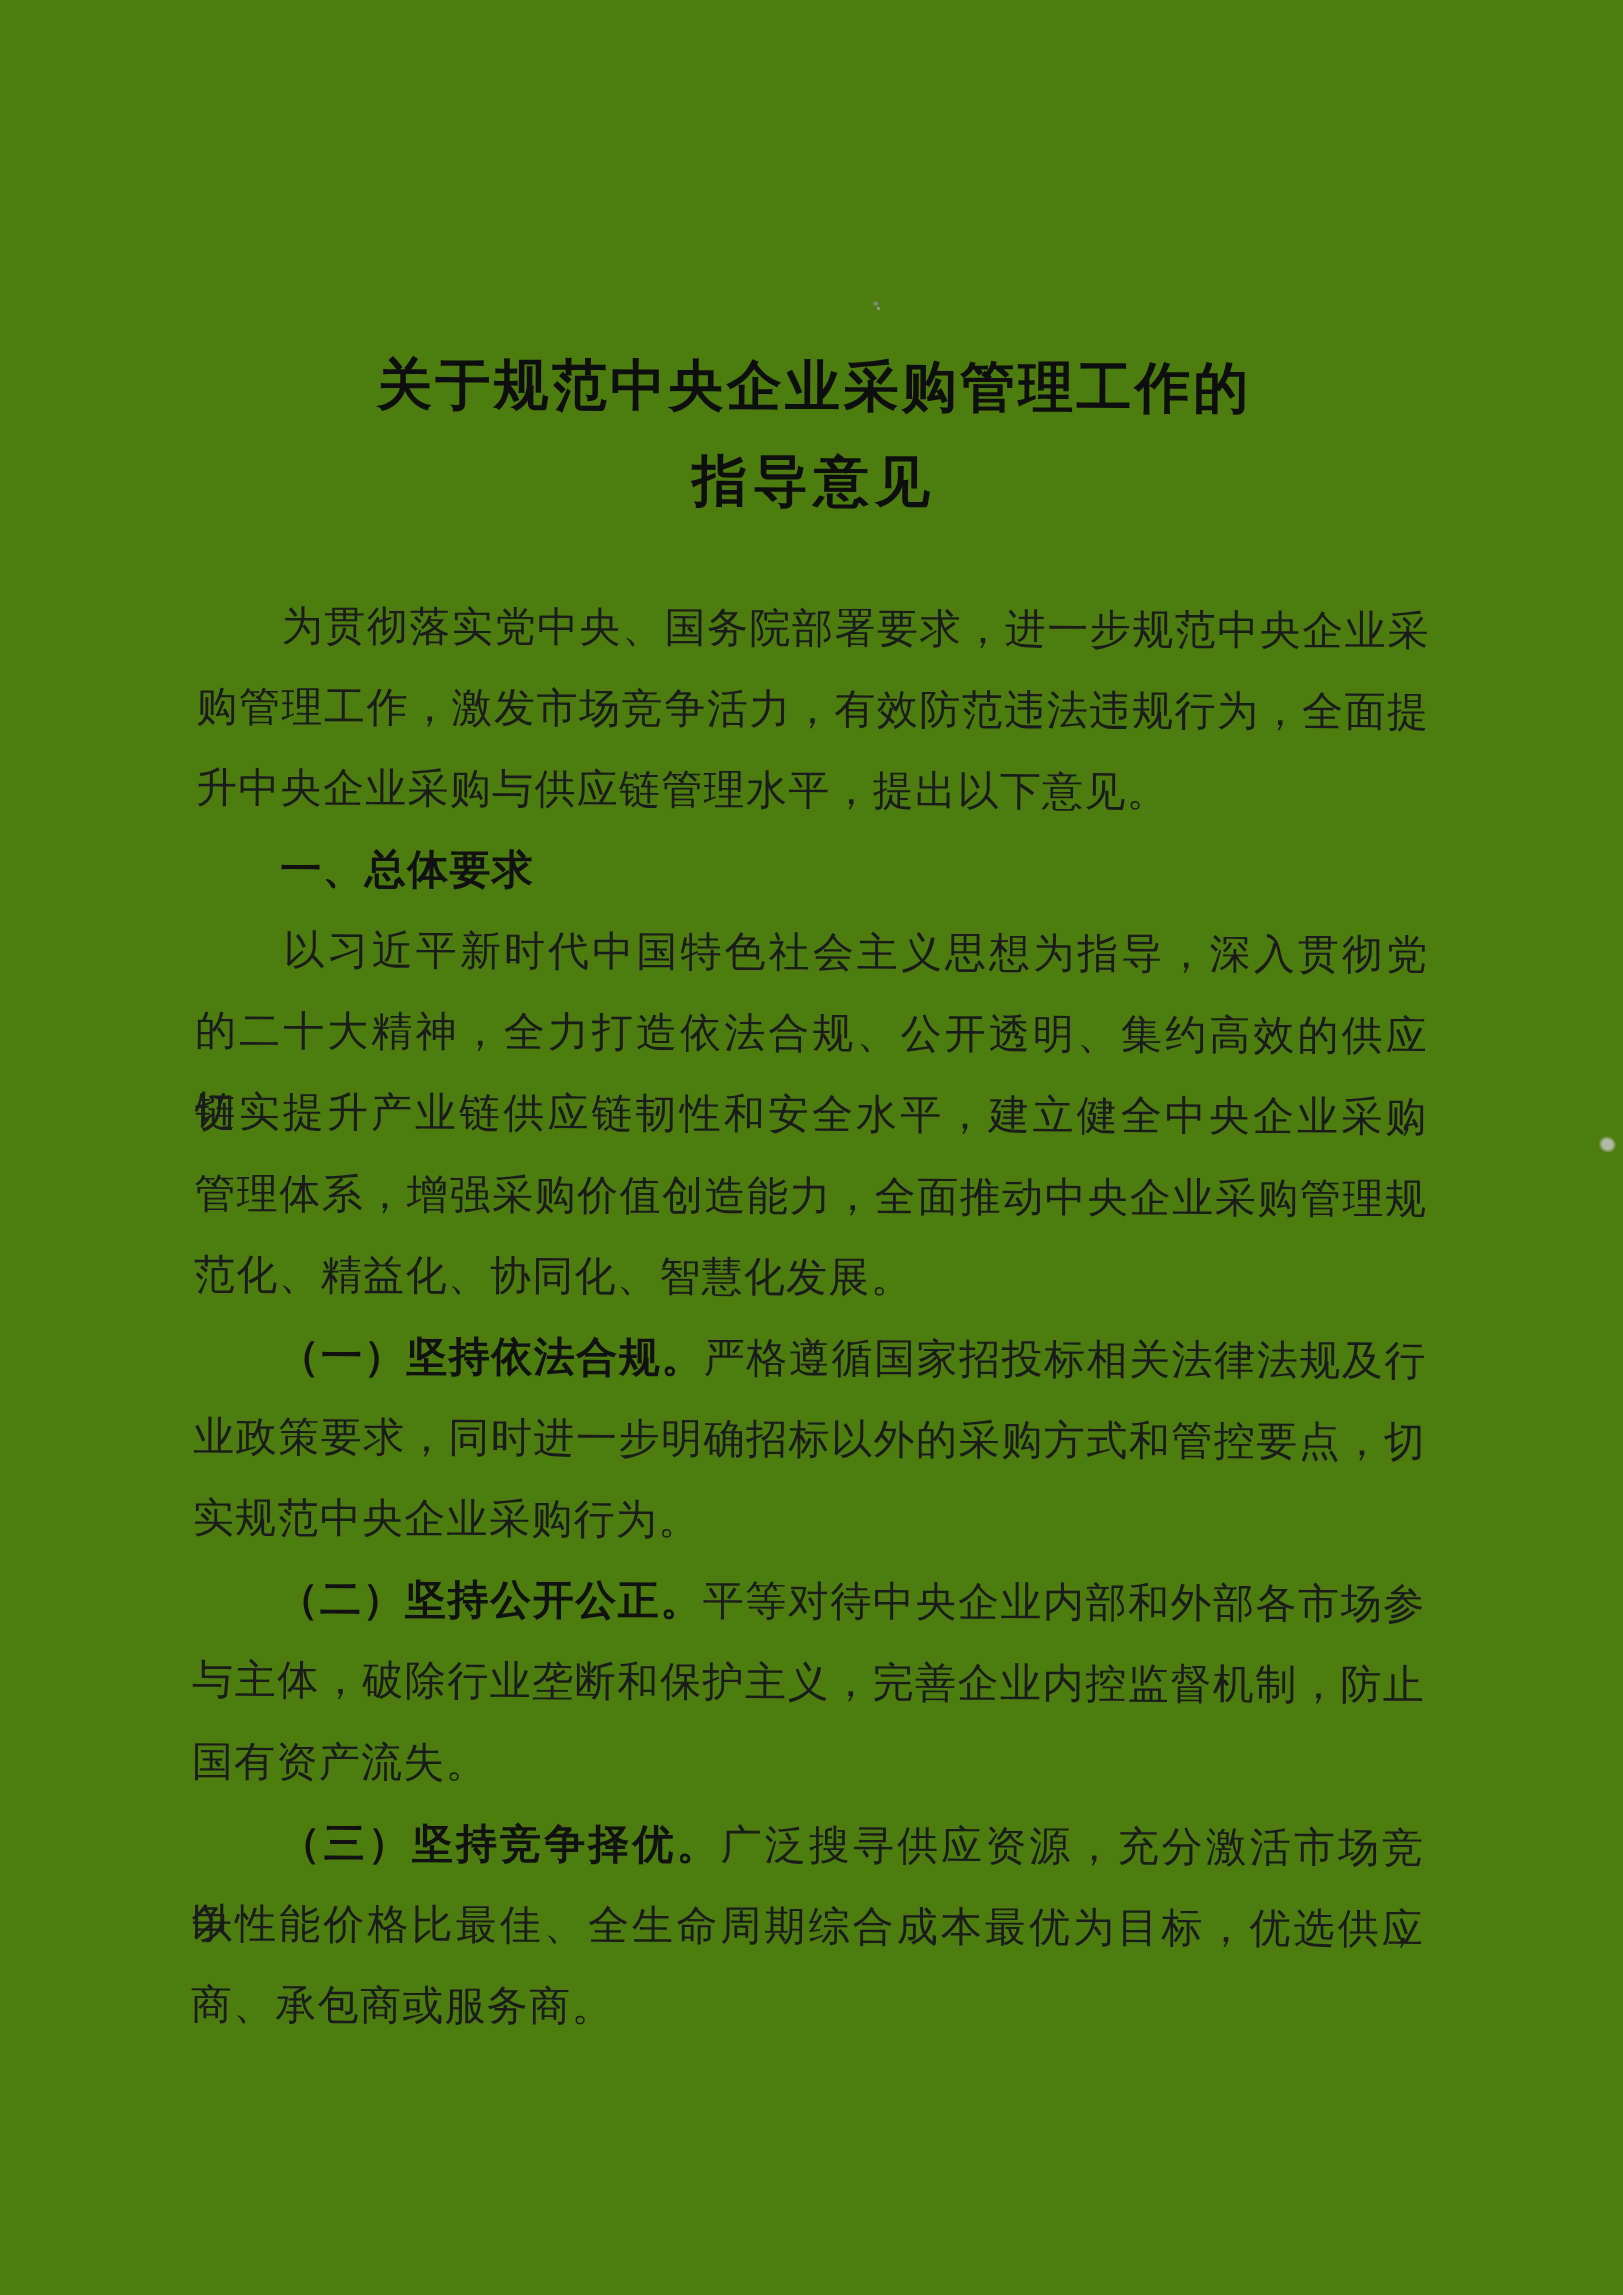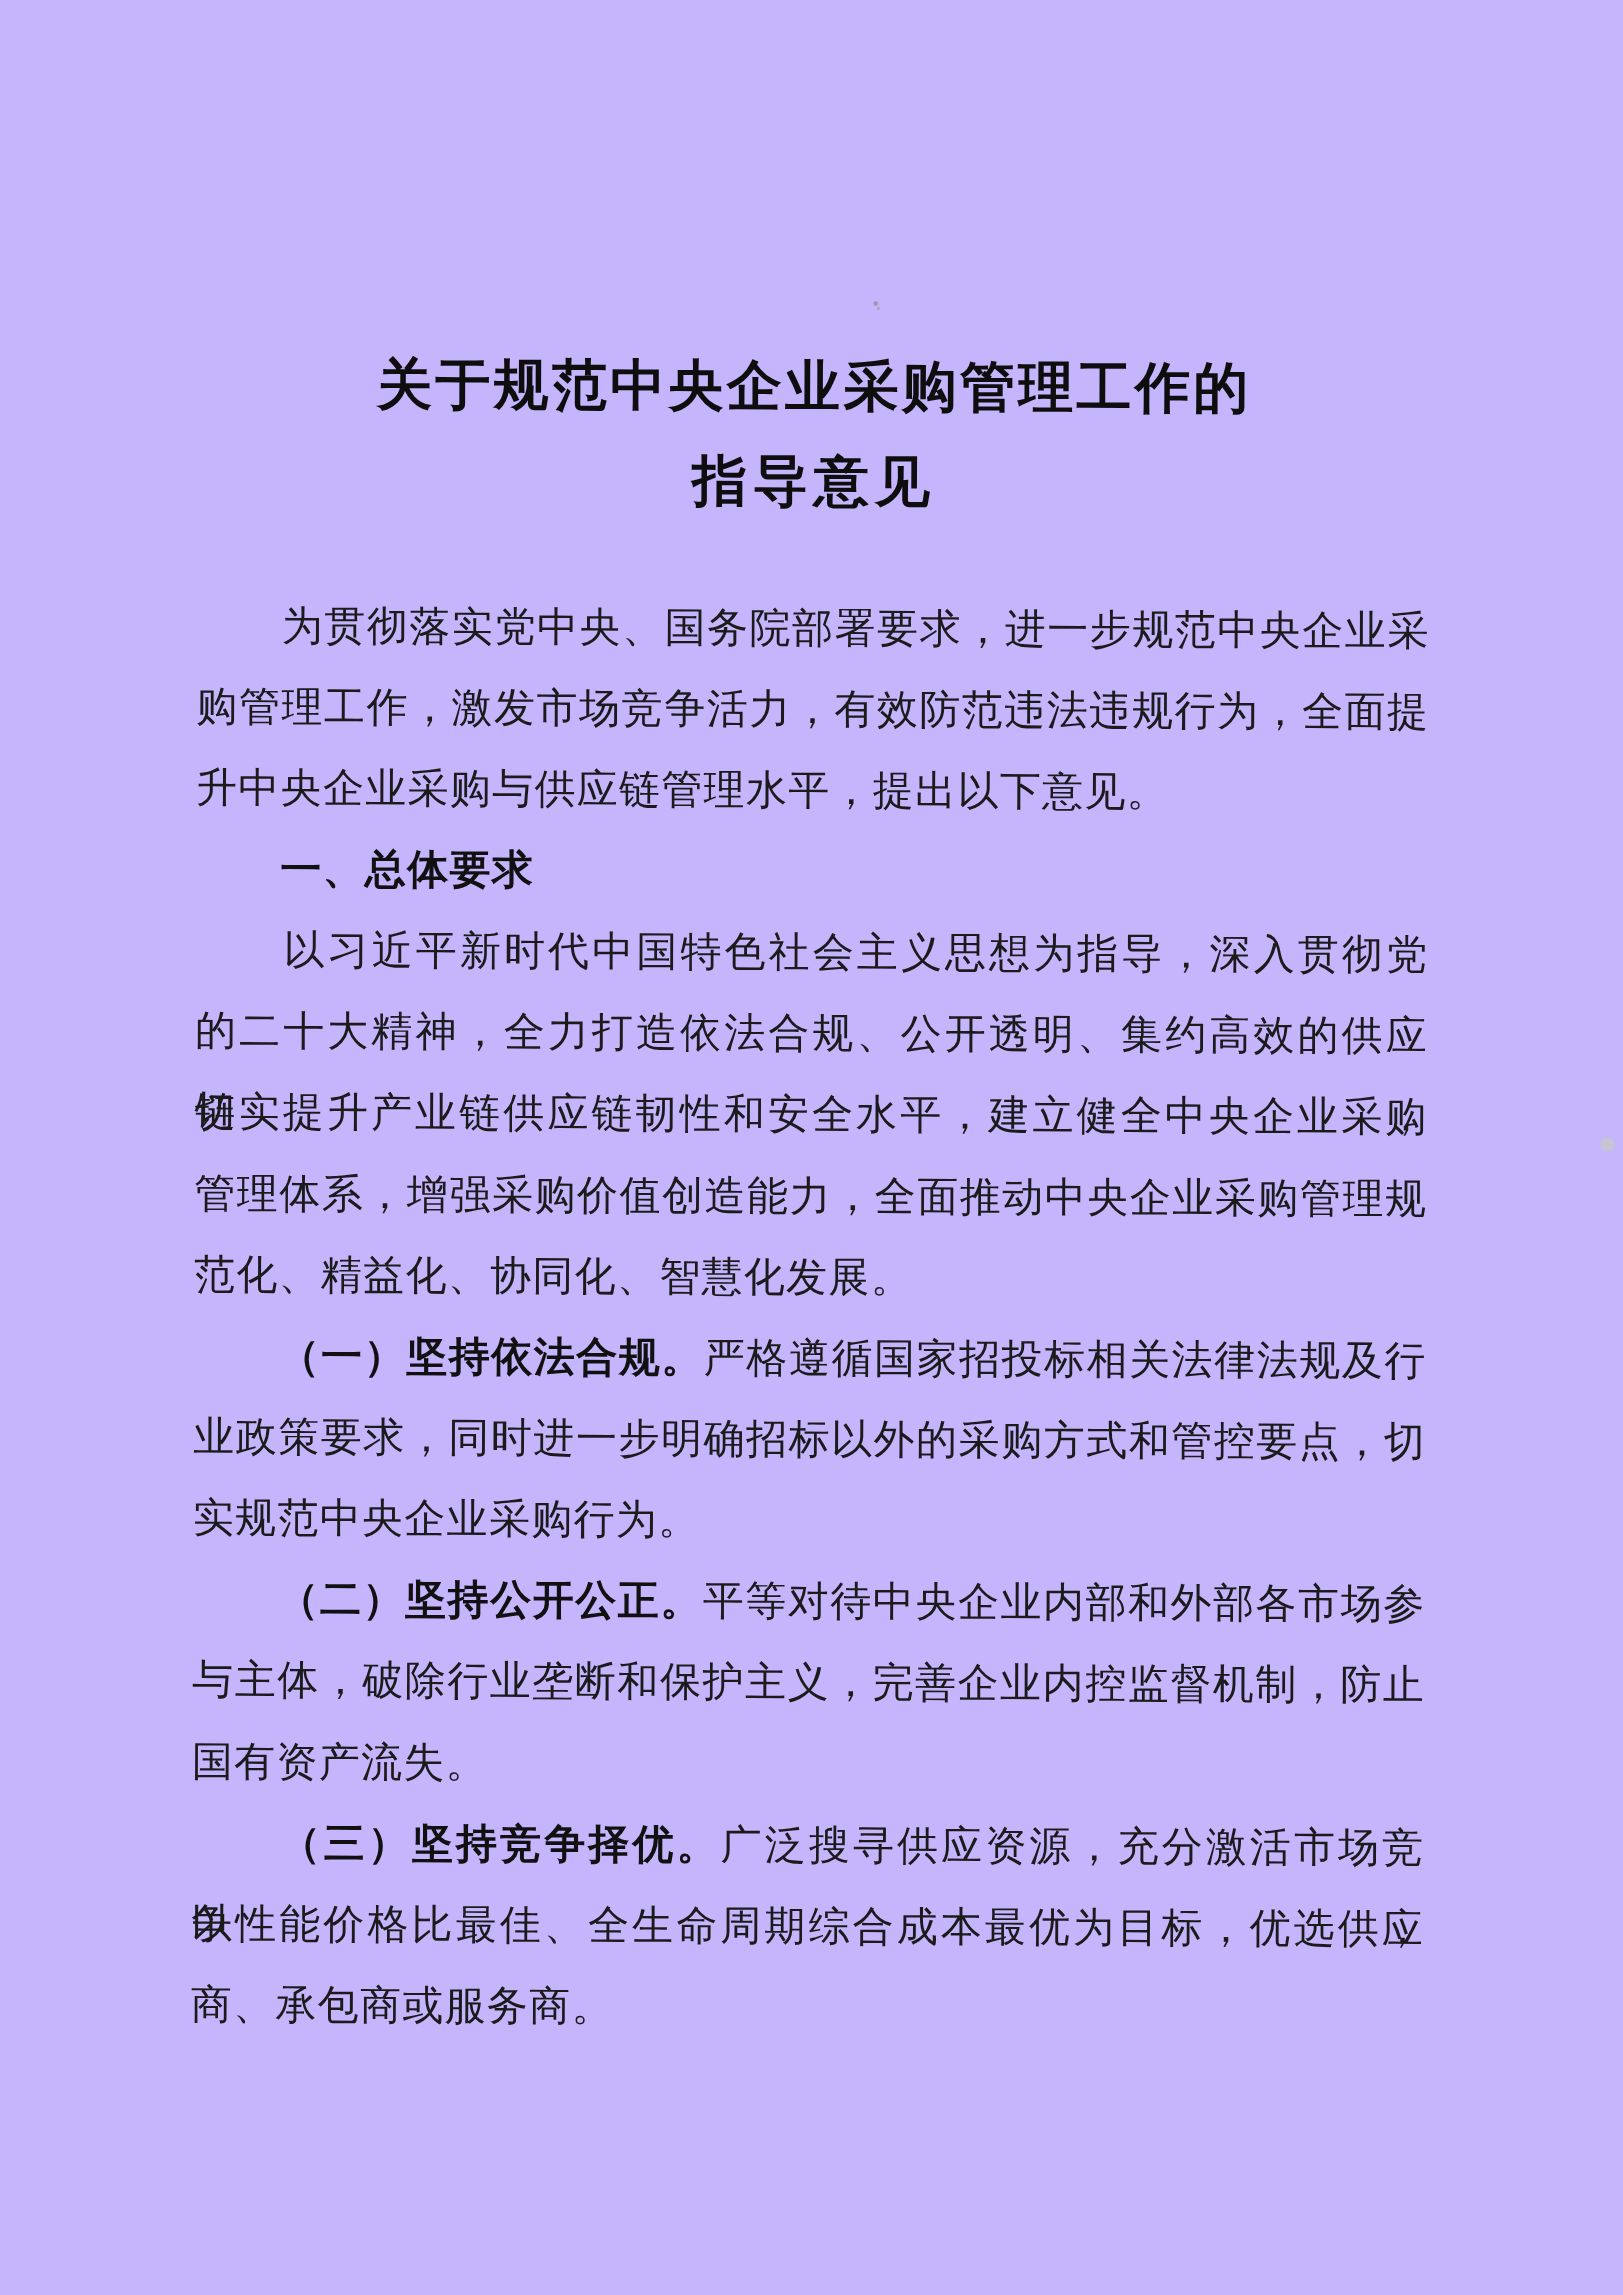--- a/index.html
+++ b/index.html
@@ -5,21 +5,21 @@
 <style>
   html, body {
     margin: 0;
     padding: 0;
     background: #ffffff;
   }
   .page {
     position: relative;
     width: 1623px;
     height: 2295px;
-    background: #c4b5fd;
+    background: #4d7c0f;
     overflow: hidden;
     font-family: "Liberation Serif", "DejaVu Serif", serif;
     color: #1b1b1b;
   }
   .scan {
     position: absolute;
     inset: 0;
     transform: rotate(0.25deg);
     transform-origin: 50% 45%;
   }

